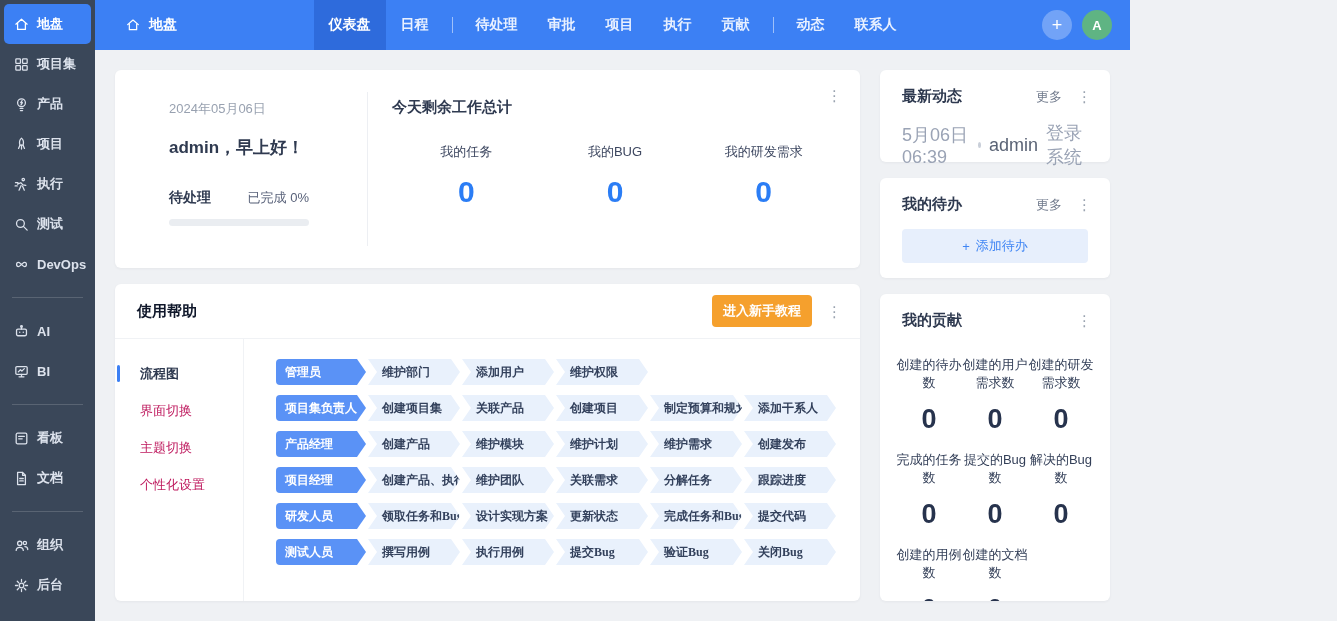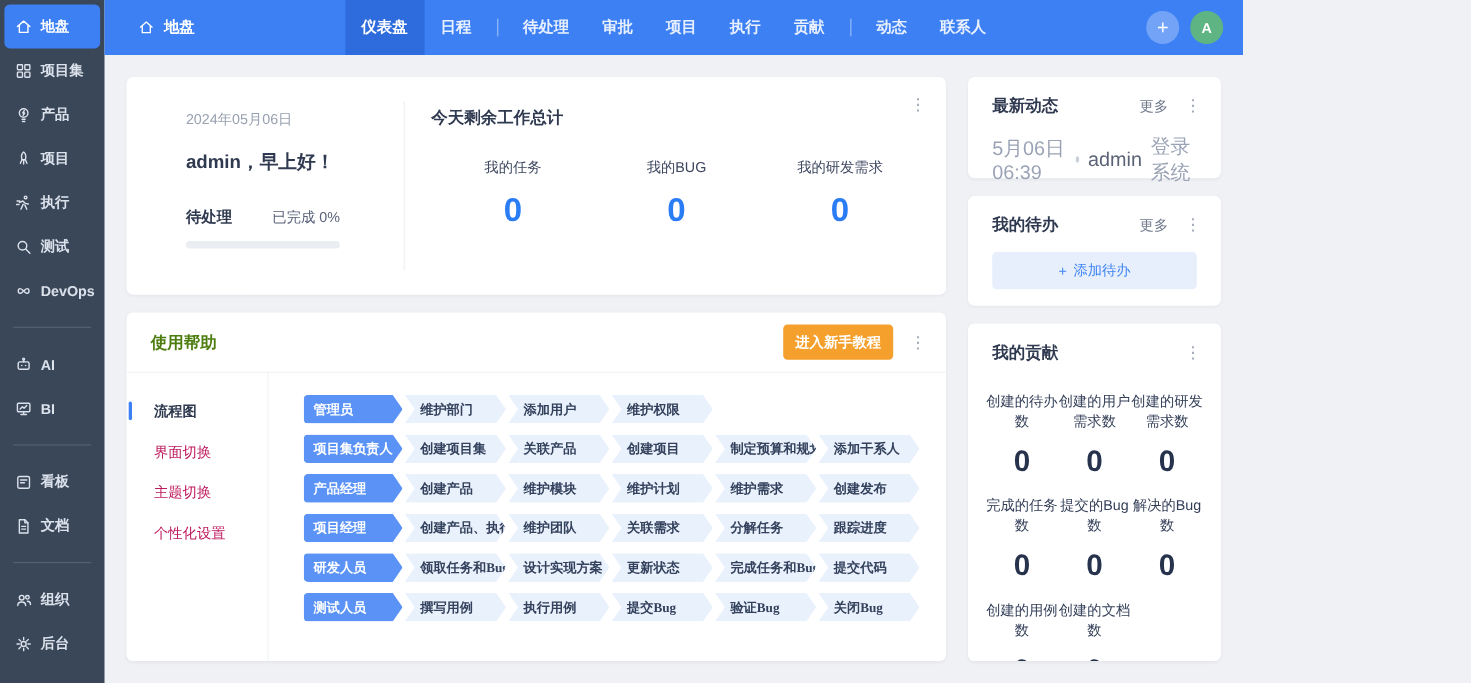--- a/index.html
+++ b/index.html
@@ -58,21 +58,21 @@
   .gc-stat { flex:1; text-align:center; }
   .gc-stat-label { font-size:13px; color:#3D4760; }
   .gc-stat-value { font-size:30px; font-weight:bold; color:#2B7DF5; margin-top:14px; }
 
   .kebab { color:#9AA3B0; font-size:15px; line-height:1; cursor:pointer; }
   .kebab.corner { position:absolute; top:18px; right:18px; }
 
   
   .help-card { flex:1; display:flex; flex-direction:column; min-height:0; }
   .help-header { display:flex; align-items:center; padding:11px 18px 11px 22px; }
-  .help-title { font-size:15px; font-weight:bold; color:#4d7c0f; flex:1; }
+  .help-title { font-size:15px; font-weight:bold; color:#0f172a; flex:1; }
   .tutorial-btn { background:#F5A02D; color:#fff; font-size:13px; font-weight:bold; padding:7px 11px; border-radius:4px; cursor:pointer;margin-left:44px; }
   .help-header .kebab { margin-left:15px; }
   .help-body { flex:1; display:flex; border-top:1px solid #F0F2F5; min-height:0; }
   .help-tabs { width:129px; flex-shrink:0; border-right:1px solid #F0F2F5; padding-top:16px; }
   .help-tab { position:relative; height:37px; display:flex; align-items:center; padding-left:25px; font-size:13px; color:#be185d; cursor:pointer; }
   .help-tab.active { color:#2F3A50; font-weight:bold; }
   .help-tab.active::before { content:""; position:absolute; left:2px; top:10px; width:3px; height:17px; background:#3C80F4; border-radius:2px; }
   .flow { flex:1; padding:20px 0 0 32px; overflow:hidden; }
   .flow-row { display:flex; margin-bottom:10px; }
   .chip { height:26px; line-height:26px; font-size:12px; font-weight:bold; overflow:hidden; white-space:nowrap; margin-right:2px; flex-shrink:0;font-family:Liberation Serif, serif; }

